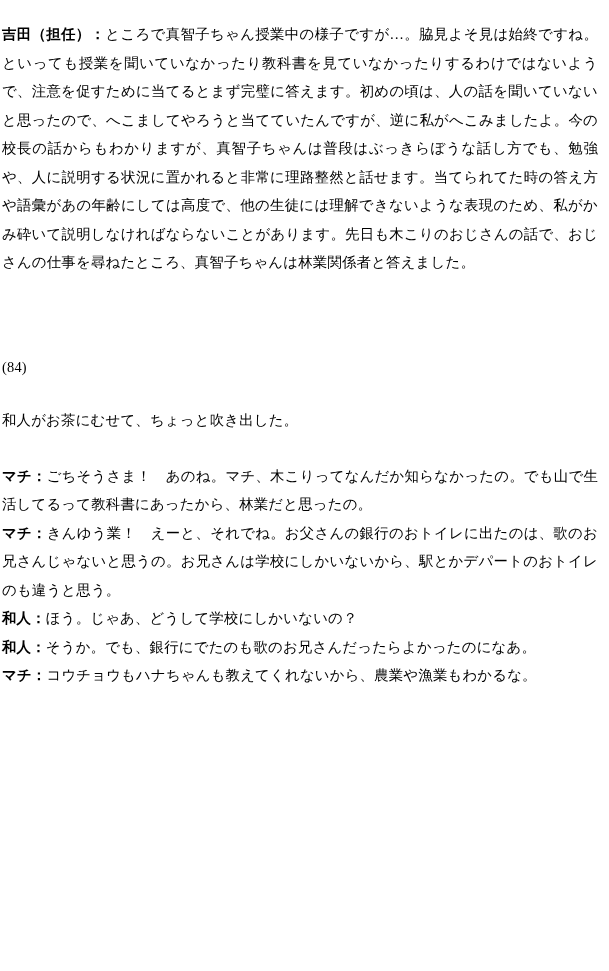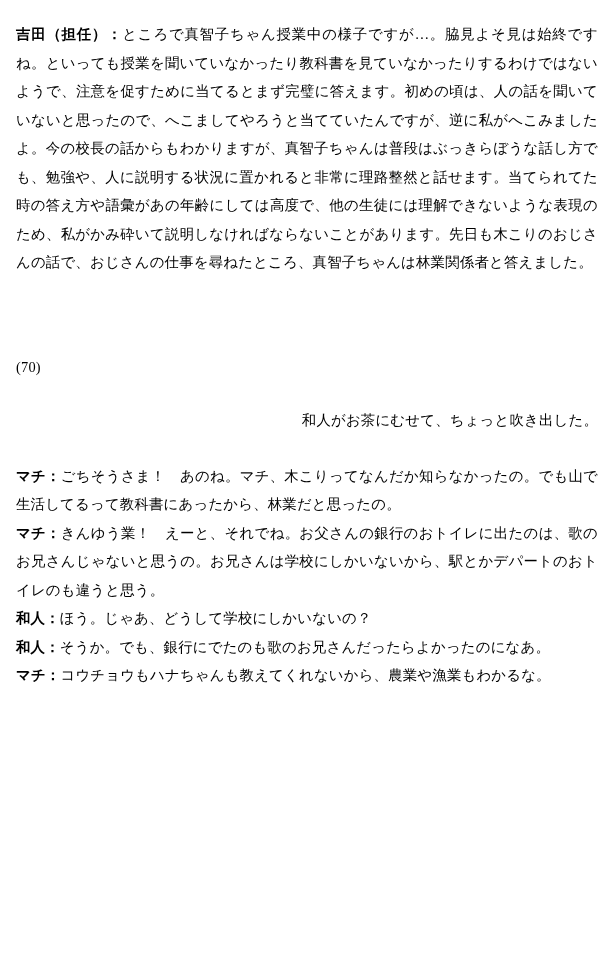--- a/index.html
+++ b/index.html
@@ -10,52 +10,52 @@
   .page {
     position: relative;
     width: 609px;
     height: 971px;
     background: #ffffff;
     color: #000000;
     font-family: "Liberation Serif", "DejaVu Serif", serif;
     font-size: 14.4px;
     line-height: 28.5px;
     box-sizing: border-box;
-    padding: 20px 11px 0 16px;
+    padding: 20px 11px 0 2px;
     overflow: hidden;
   }
   .para, .page-number, .narration, .dialogue-line {
     margin: 0;
     text-align: justify;
     text-justify: inter-ideograph;
     letter-spacing: 0.2px;
   }
   .para {
     margin-bottom: 76px;
   }
   .page-number {
     margin-bottom: 25px;
     text-align: left;
   }
   .narration {
     margin-bottom: 27px;
-    text-align: right;
+    text-align: left;
   }
   .speaker {
     font-weight: bold;
   }
 </style>
 </head>
 <body>
 
 <div class="page">
 
   <p class="para"><span class="speaker">吉田（担任）：</span><span>ところで真智子ちゃん授業中の様子ですが…。脇見よそ見は始終ですね。といっても授業を聞いていなかったり教科書を見ていなかったりするわけではないようで、注意を促すために当てるとまず完璧に答えます。初めの頃は、人の話を聞いていないと思ったので、へこましてやろうと当てていたんですが、逆に私がへこみましたよ。今の校長の話からもわかりますが、真智子ちゃんは普段はぶっきらぼうな話し方でも、勉強や、人に説明する状況に置かれると非常に理路整然と話せます。当てられてた時の答え方や語彙があの年齢にしては高度で、他の生徒には理解できないような表現のため、私がかみ砕いて説明しなければならないことがあります。先日も木こりのおじさんの話で、おじさんの仕事を尋ねたところ、真智子ちゃんは林業関係者と答えました。</span></p>
 
-  <p class="page-number">(70)</p>
+  <p class="page-number">(84)</p>
 
   <p class="narration">和人がお茶にむせて、ちょっと吹き出した。</p>
 
   <div class="dialogue">
     <p class="dialogue-line"><span class="speaker">マチ：</span><span>ごちそうさま！　あのね。マチ、木こりってなんだか知らなかったの。でも山で生活してるって教科書にあったから、林業だと思ったの。</span></p>
     <p class="dialogue-line"><span class="speaker">マチ：</span><span>きんゆう業！　えーと、それでね。お父さんの銀行のおトイレに出たのは、歌のお兄さんじゃないと思うの。お兄さんは学校にしかいないから、駅とかデパートのおトイレのも違うと思う。</span></p>
     <p class="dialogue-line"><span class="speaker">和人：</span><span>ほう。じゃあ、どうして学校にしかいないの？</span></p>
     <p class="dialogue-line"><span class="speaker">和人：</span><span>そうか。でも、銀行にでたのも歌のお兄さんだったらよかったのになあ。</span></p>
     <p class="dialogue-line"><span class="speaker">マチ：</span><span>コウチョウもハナちゃんも教えてくれないから、農業や漁業もわかるな。</span></p>
   </div>

